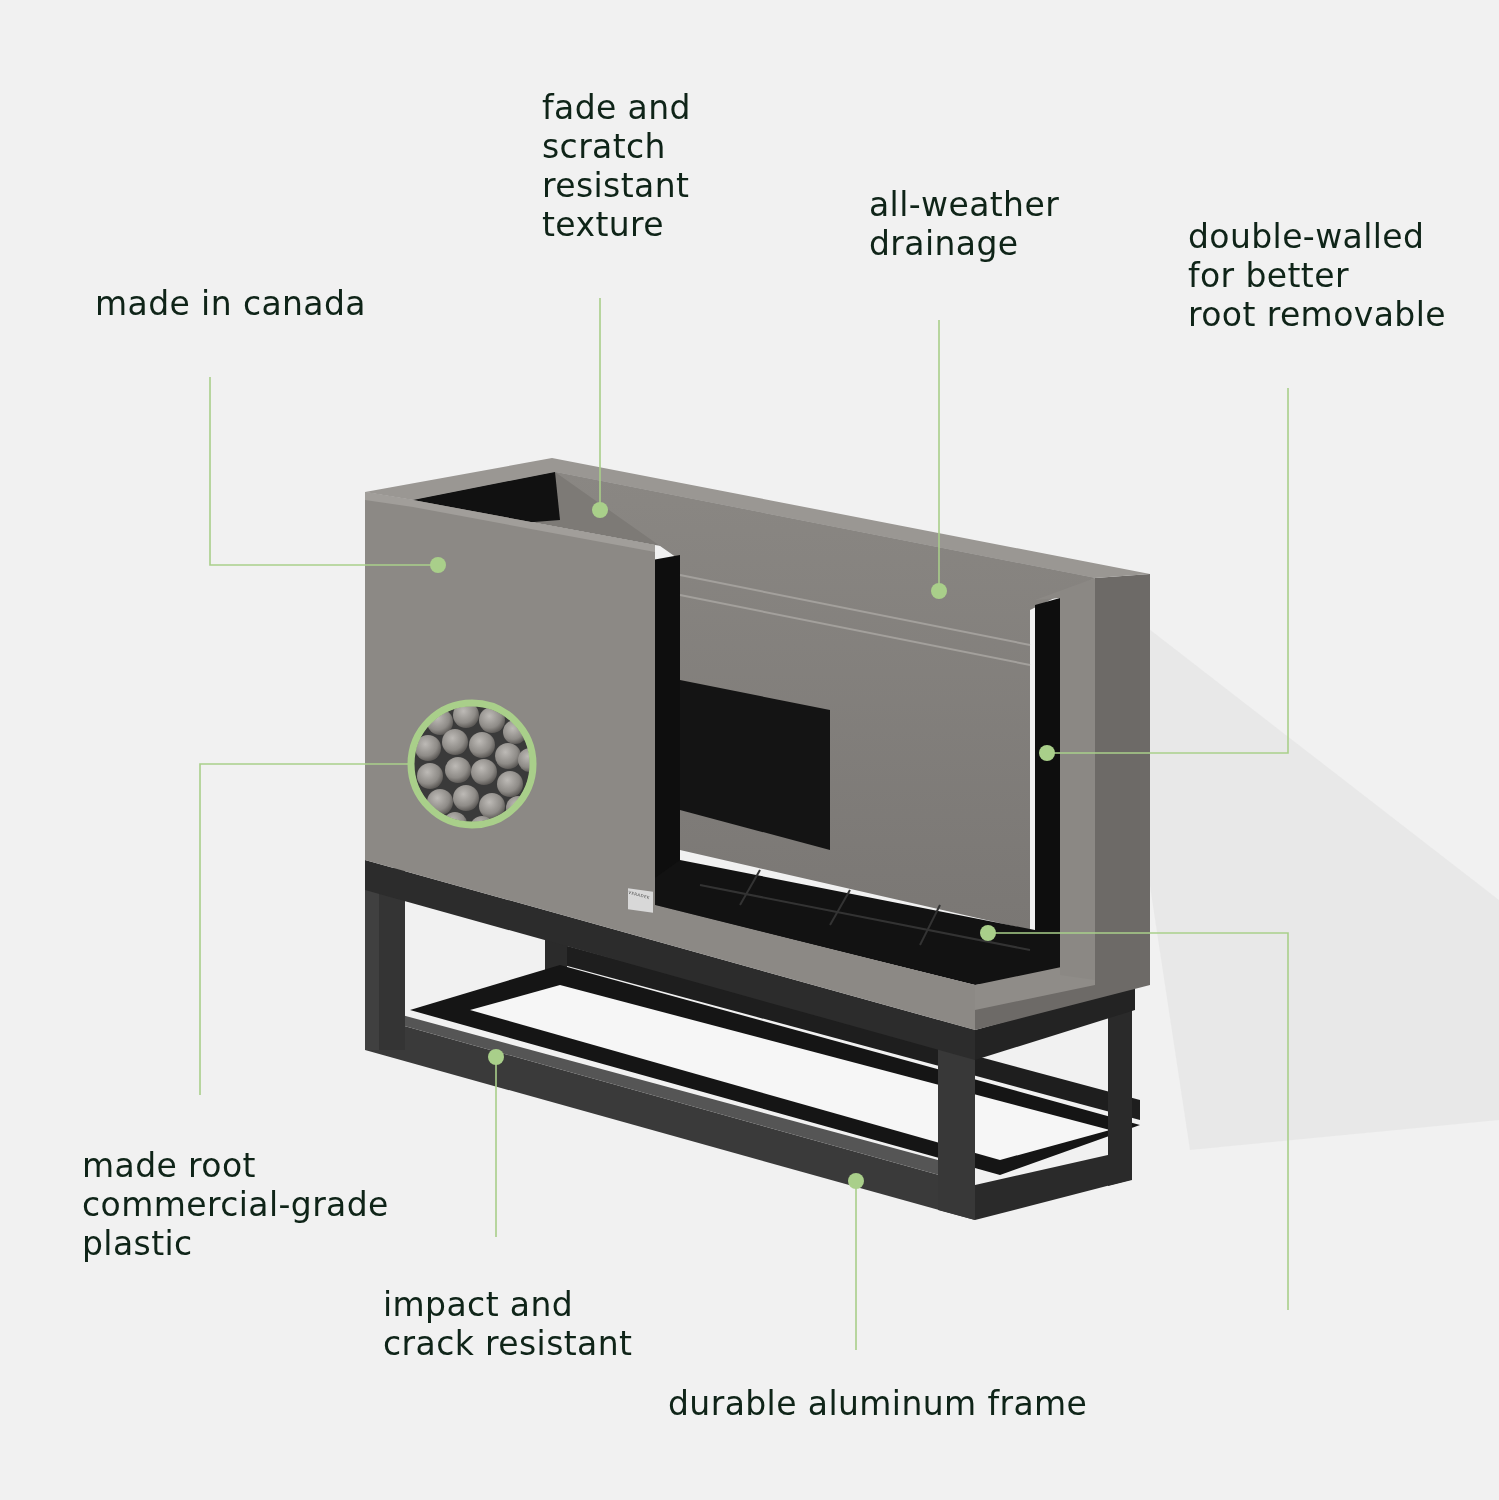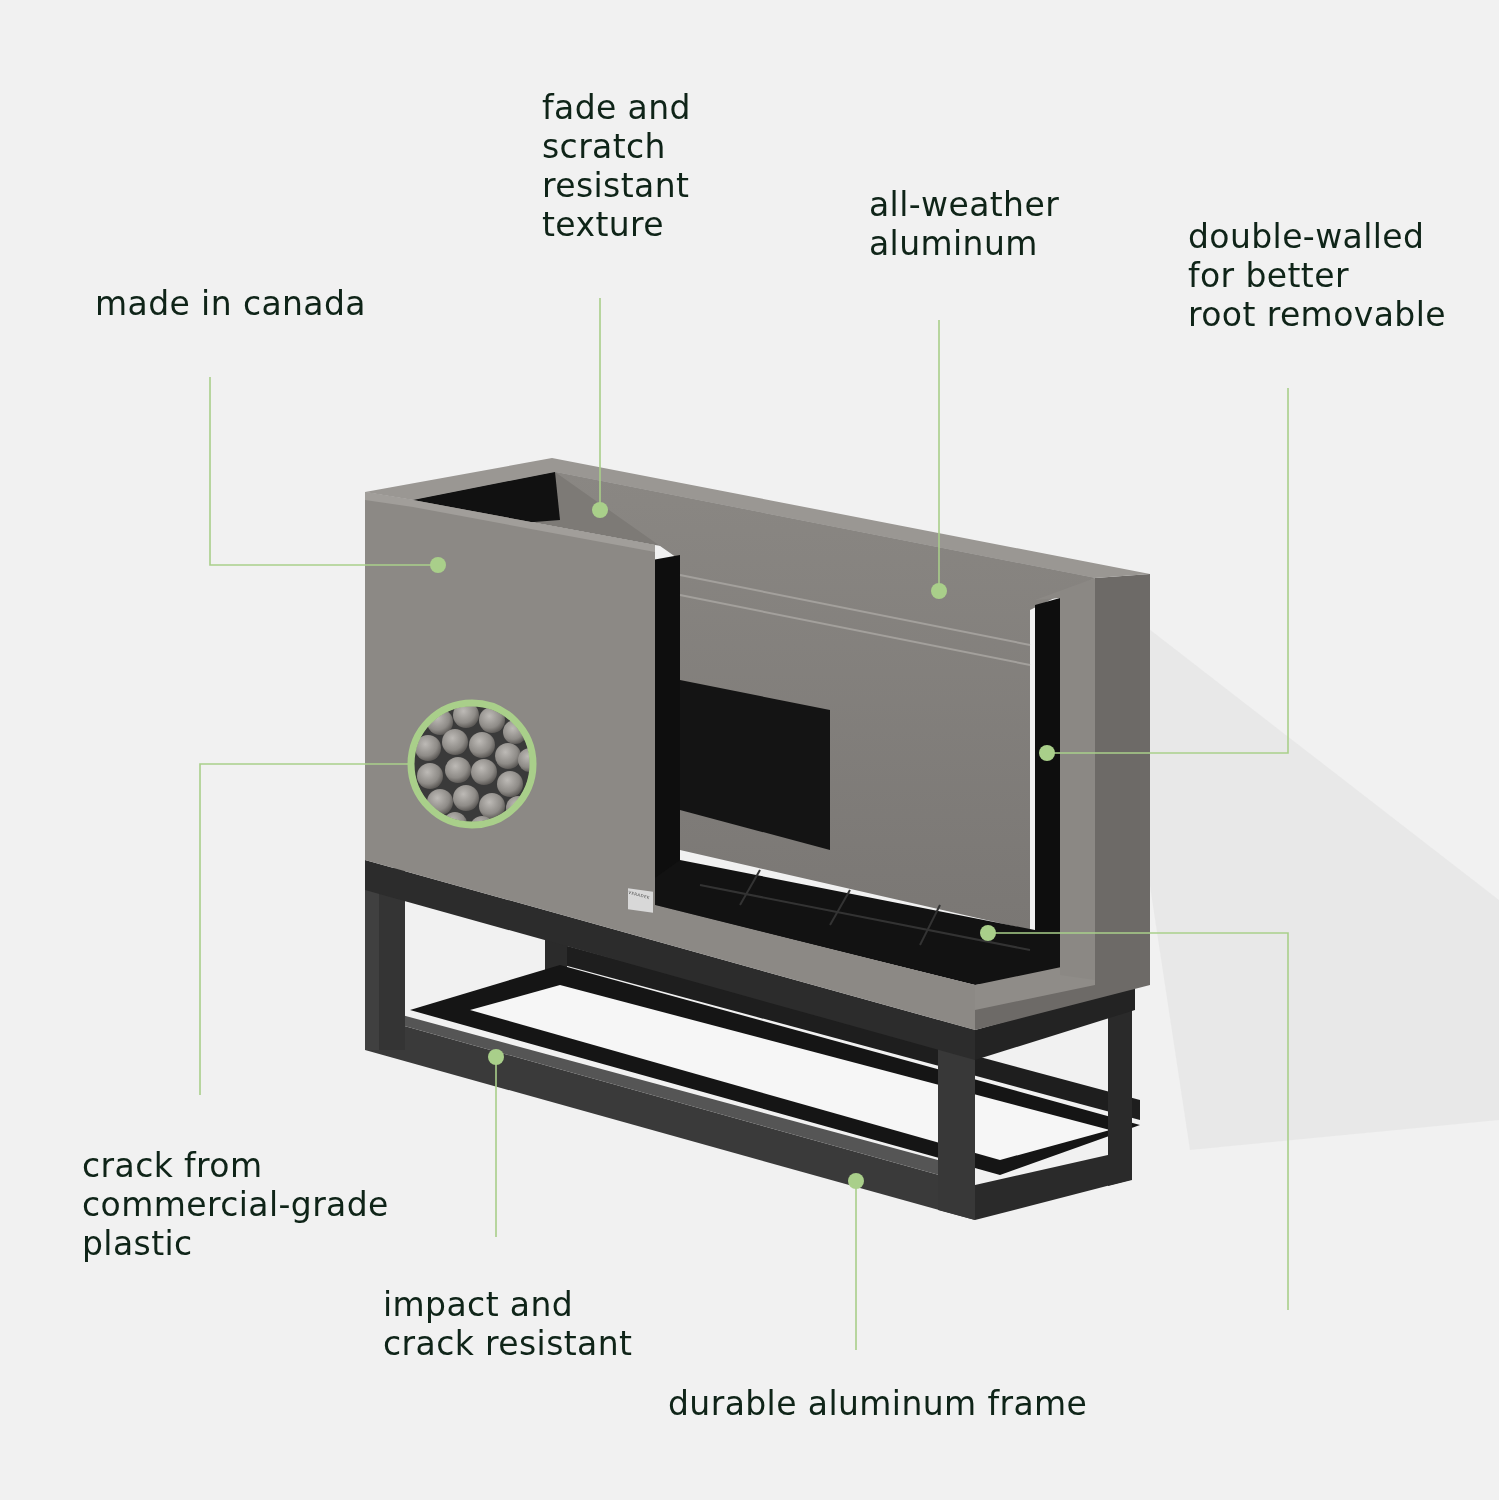--- a/index.html
+++ b/index.html
@@ -137,25 +137,25 @@
       <circle cx="988" cy="933" r="8"></circle>
     </g>
   </svg>
 
   <div class="label" style="left:87px; top:284px;margin-left:8px;">made in canada</div>
   <div class="label" style="left:542px; top:88px;">fade and
 scratch
 resistant
 texture</div>
   <div class="label" style="left:869px; top:185px;">all-weather
-aluminum</div>
+drainage</div>
   <div class="label" style="left:1188px; top:217px;">double-walled
 for better
 root removable</div>
-  <div class="label" style="left:82px; top:1146px;">crack from
+  <div class="label" style="left:82px; top:1146px;">made root
 commercial-grade
 plastic</div>
   <div class="label" style="left:668px; top:1384px;">durable aluminum frame</div>
   <div class="label" style="left:383px; top:1285px;">impact and
 crack resistant</div>
 
   <div style="position:absolute; left:628px; top:893px; width:26px; font-size:4px; color:#444; letter-spacing:0.5px; transform:rotate(15deg); font-family:'DejaVu Sans', sans-serif;">VERADEK</div>
 </div>
 
 </body></html>

